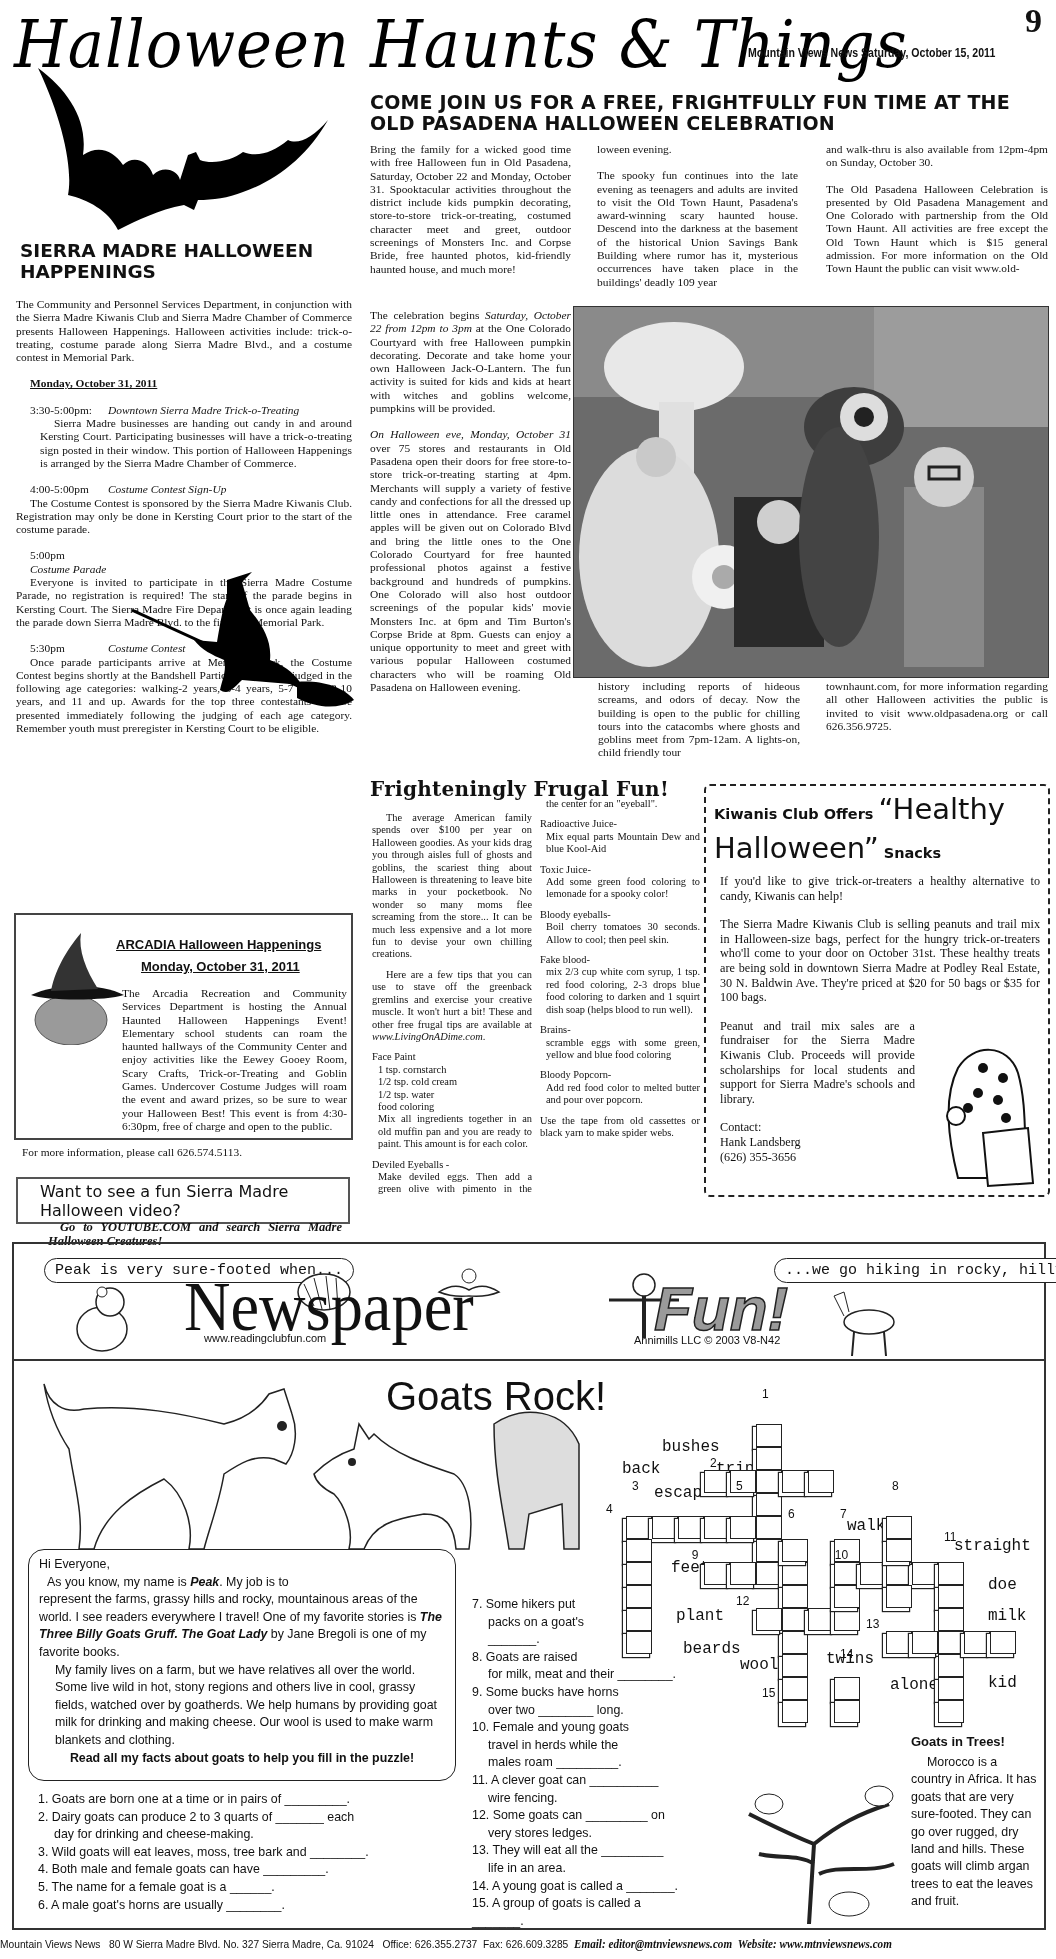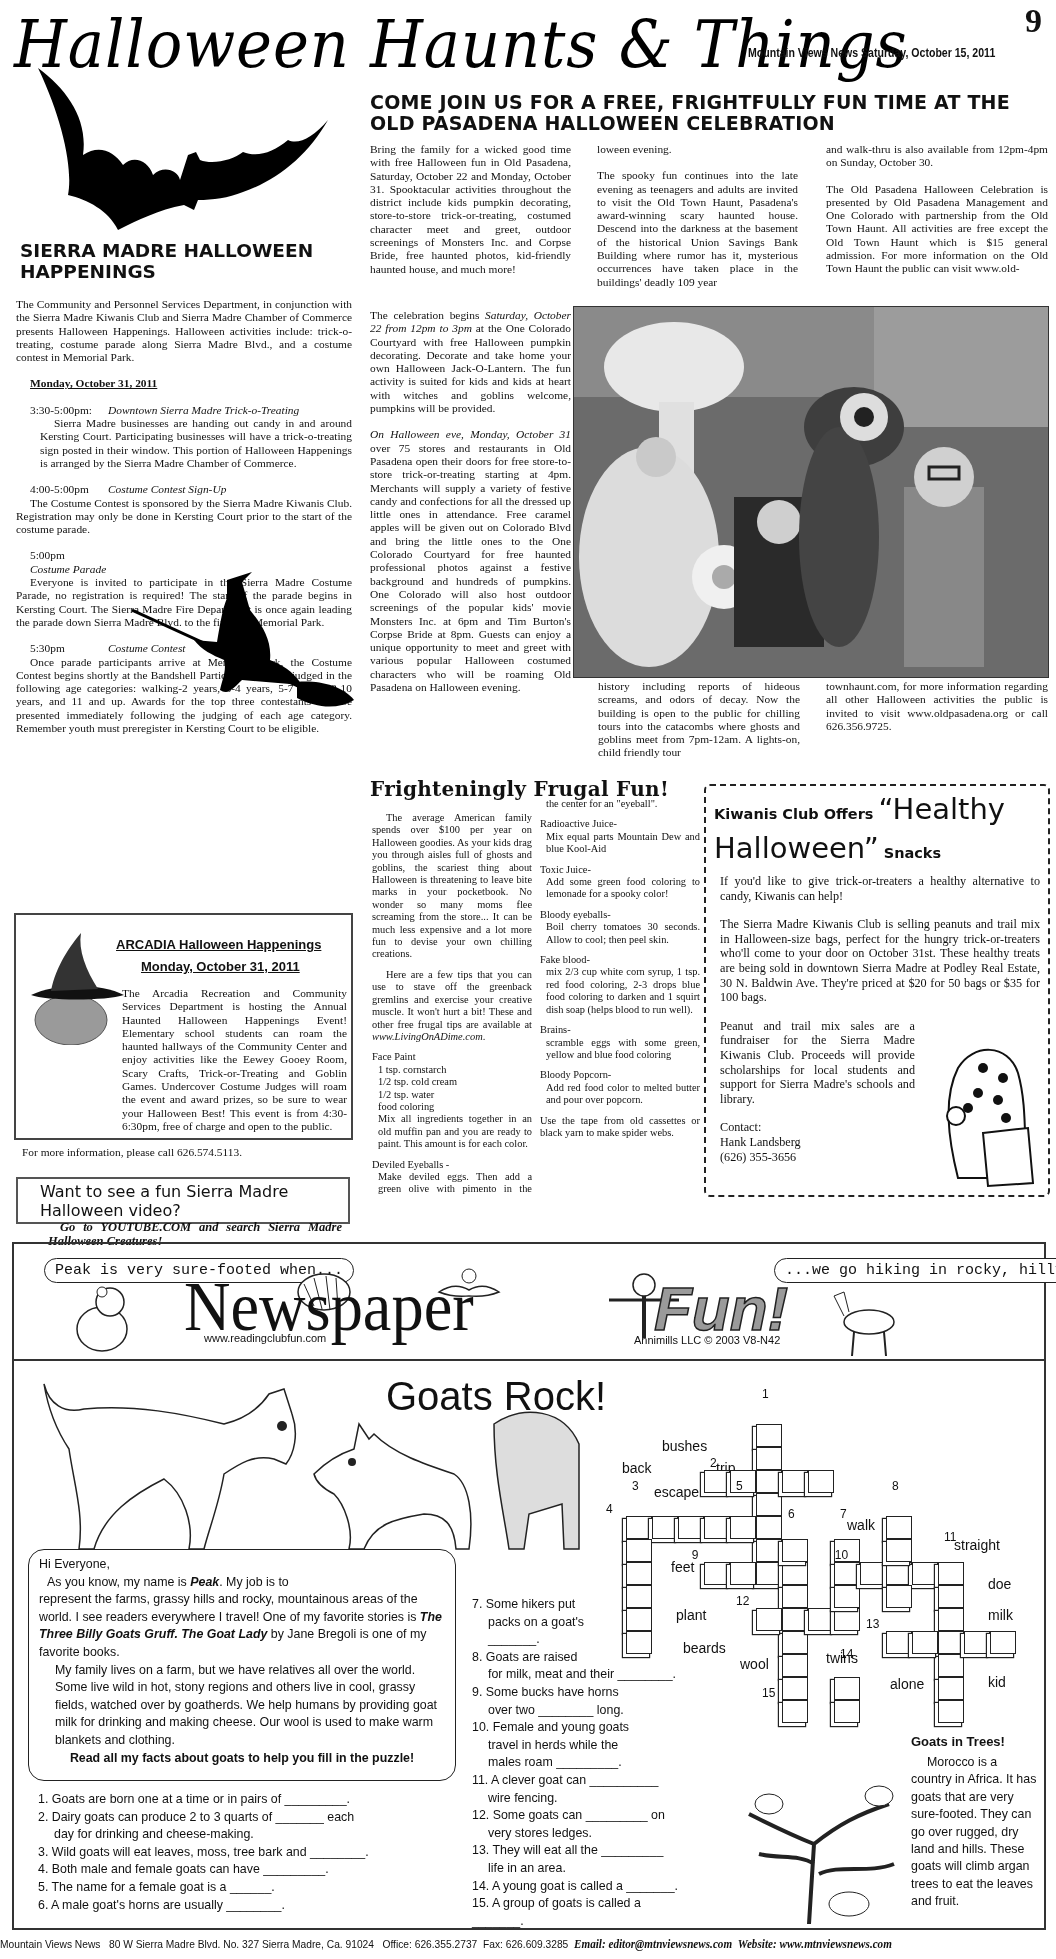--- a/index.html
+++ b/index.html
@@ -78,21 +78,21 @@
   .intro-box { position: absolute; left: 14px; top: 305px; width: 428px; height: 232px; border: 1.5px solid #222; border-radius: 16px; padding: 6px 10px; font-family: "Liberation Sans", sans-serif; font-size: 12.4px; line-height: 17.6px; }
   .intro-box .ind { padding-left: 8px; }
   .intro-box .ind2 { padding-left: 16px; }
   .intro-box .cta { font-weight: bold; text-align: center; }
 
   .clues-left { position: absolute; left: 24px; top: 547px; width: 420px; font-family: "Liberation Sans", sans-serif; font-size: 12.4px; line-height: 17.6px; }
   .clues-mid { position: absolute; left: 458px; top: 352px; width: 210px; font-family: "Liberation Sans", sans-serif; font-size: 12.4px; line-height: 17.6px; }
   .clue .cont { display: block; padding-left: 16px; }
   .clue-mid .cont { display: block; padding-left: 16px; }
 
-  .wordbank-word { position: absolute; font-family: Liberation Sans, sans-serif; font-size: 14px; }
+  .wordbank-word { position: absolute; font-family: Liberation Mono, monospace; font-size: 16px; }
   .cw-cell { position: absolute; width: 26px; height: 23px; border: 1.3px solid #222; background: #fff; box-shadow: -3px 3px 0 #fff, -3px 3px 0 1.2px #222; }
   .cw-num { position: absolute; font-family: "Liberation Sans", sans-serif; font-size: 12px; }
 
   .scratch-bubble { position: absolute; left: 908px; top: 168px; width: 92px; height: 96px; border: 1.5px solid #222; border-radius: 14px; padding: 5px 6px; font-family: "Liberation Sans", sans-serif; font-size: 12.4px; line-height: 17px; }
   .trees-title { position: absolute; left: 897px; top: 490px; font-family: "Liberation Sans", sans-serif; font-weight: bold; font-size: 13px; }
   .trees-text { position: absolute; left: 897px; top: 510px; width: 128px; font-family: "Liberation Sans", sans-serif; font-size: 12.4px; line-height: 17.4px; }
 
   .footer { left: 0; top: 1937px; width: 1056px; font-family: "Liberation Sans", sans-serif; font-size: 11px; white-space: nowrap; transform: scaleX(0.93); transform-origin: left; }
   .footer .em { font-family: "Liberation Serif", serif; font-style: italic; font-weight: bold; font-size: 12px; }
 

